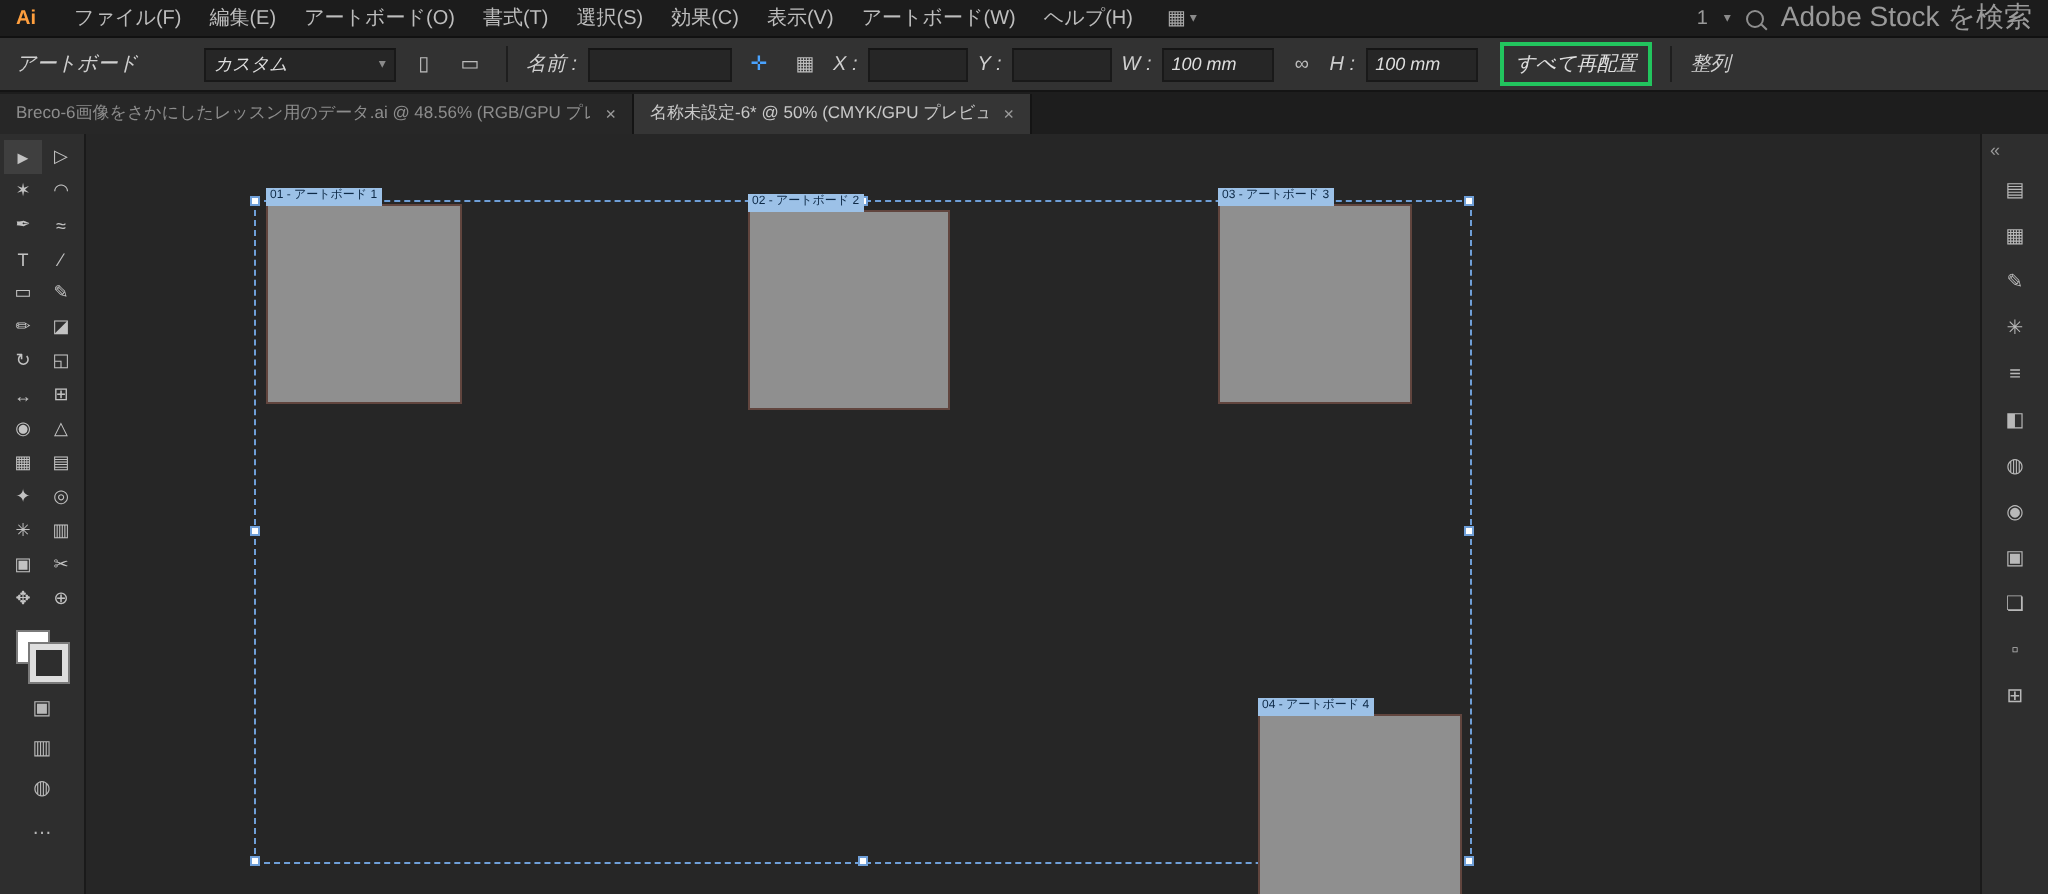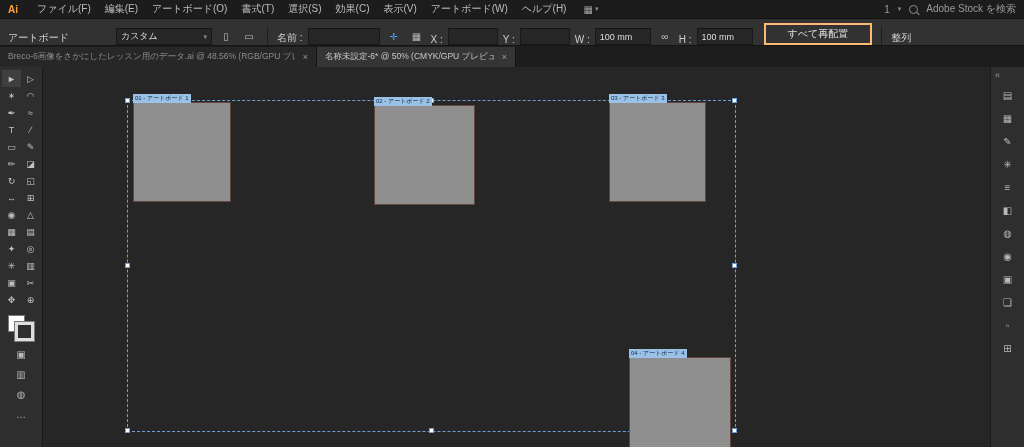--- a/index.html
+++ b/index.html
@@ -14,32 +14,32 @@
   .logo{color:#ff9f3e;font-weight:bold;margin-right:12px;font-size:10px;}
   .menu-item{padding:0 7px;white-space:nowrap;cursor:default;}
   .doc-arrange{display:flex;align-items:center;gap:2px;margin-left:10px;color:#a8a8a8;}
   .menu-right{margin-left:auto;display:flex;align-items:center;gap:8px;color:#9a9a9a;}
   .caret{font-size:7px;color:#8a8a8a;}
   .mag{width:7px;height:7px;border:1px solid #8f8f8f;border-radius:50%;position:relative;display:inline-block;}
   .mag::after{content:"";position:absolute;width:4px;height:1px;background:#8f8f8f;
     transform:rotate(45deg);right:-3px;bottom:-1px;}
   
   .control-bar{height:26px;background:#323232;border-bottom:1px solid #141414;
-    display:flex;align-items:flex-end;padding:0 8px;font-size:10px;gap:5px;color:#cfcfcf;}
+    display:flex;align-items:center;padding:0 8px;font-size:10px;gap:5px;color:#cfcfcf;font-style:italic;}
   .cb-label{white-space:nowrap;}
   .field{background:#262626;border:1px solid #191919;border-top-color:#151515;
     height:15px;display:flex;align-items:center;padding:0 4px;font-size:9px;color:#dedede;
     white-space:nowrap;}
-  .select{display:flex;justify-content:space-between;align-items:center;width:86px;margin-left:42px;}
+  .select{display:flex;justify-content:space-between;align-items:center;width:86px;margin-left:28px;}
   .icon-btn{width:18px;height:18px;display:flex;align-items:center;justify-content:center;
     color:#bdbdbd;font-size:10px;}
   .icon-btn.blue{color:#4aa3ff;}
   .sep{width:1px;height:18px;background:#1e1e1e;margin:0 4px;}
-  .highlight-box{border:2px solid #fdba74;display:flex;align-items:center;
-    padding:2px 22px;margin-left:6px;}
+  .highlight-box{border:2px solid #22c55e;display:flex;align-items:center;
+    padding:2px 6px;margin-left:6px;}
   .btn-text{font-size:10px;color:#e0e0e0;white-space:nowrap;}
   
   .tab-bar{height:21px;background:#1d1d1d;display:flex;align-items:flex-end;}
   .tab{height:20px;display:flex;align-items:center;padding:0 8px;font-size:8.5px;
     background:#272727;color:#8d8d8d;border-right:1px solid #141414;
     white-space:nowrap;overflow:hidden;}
   .tab.active{background:#353535;color:#c9c9c9;}
   .tab .close{margin-left:8px;color:#9a9a9a;font-size:9px;flex:0 0 auto;}
   .tab-label{overflow:hidden;text-overflow:clip;}
   
@@ -84,21 +84,21 @@
       <span class="menu-item">ヘルプ(H)</span>
     </span>
   <span class="doc-arrange">
     <span>▦</span>
     <span class="caret">▾</span>
   </span>
   <span class="menu-right">
     <span>1</span>
     <span class="caret">▾</span>
     <span class="mag"></span>
-    <span style="font-size:10px;">Adobe Stock を検索</span>
+    <span style="font-size:14px;">Adobe Stock を検索</span>
   </span>
 </div>
 
 <div class="control-bar">
   <span class="cb-label">アートボード</span>
   <span class="field select">
     <span>カスタム</span>
     <span class="caret">▾</span>
   </span>
   <span class="icon-btn">▯</span>

